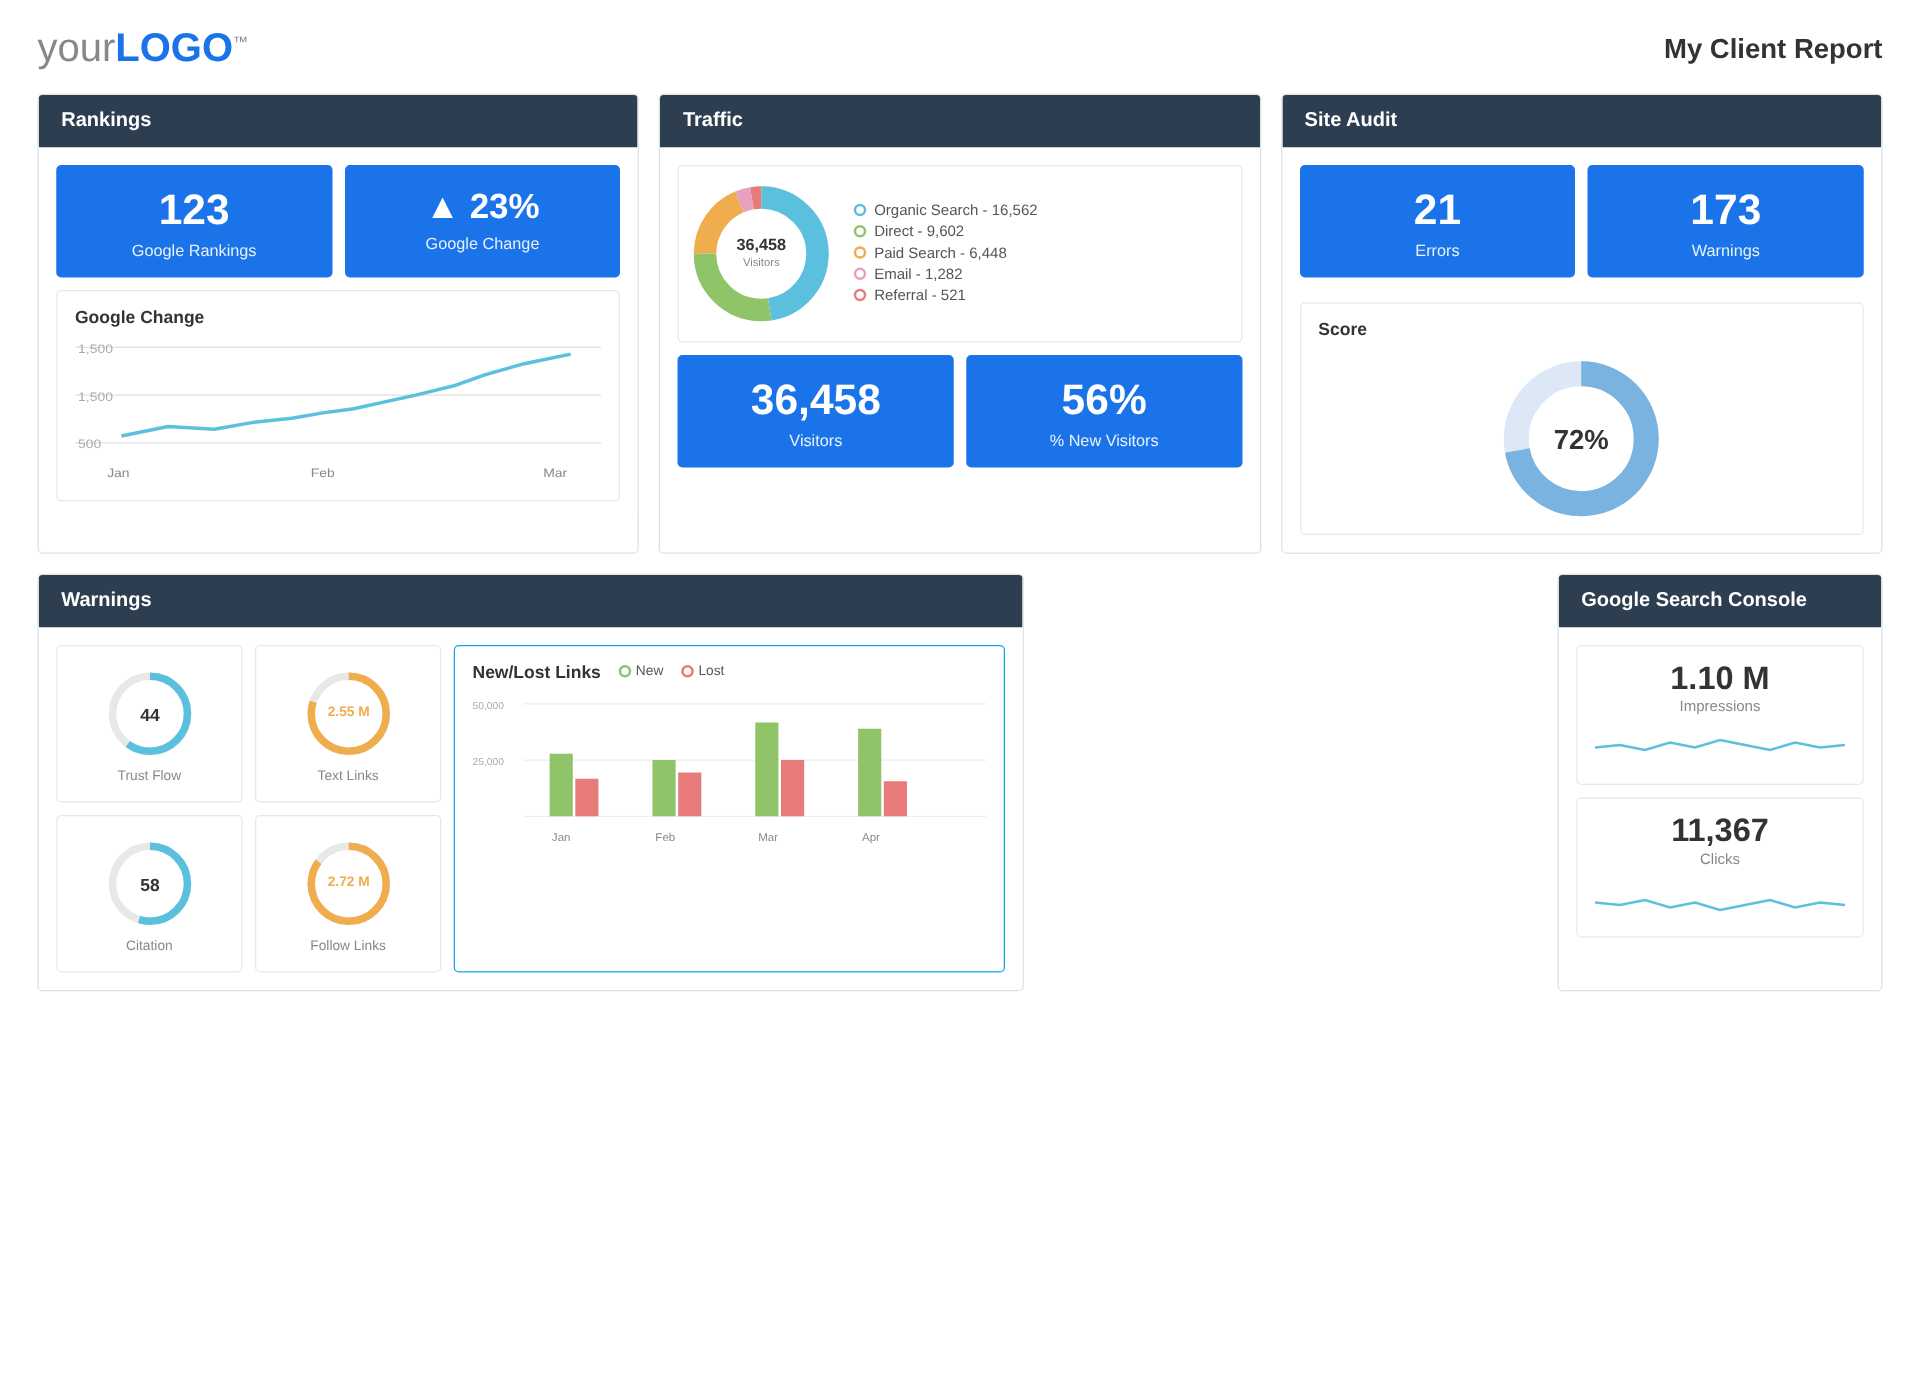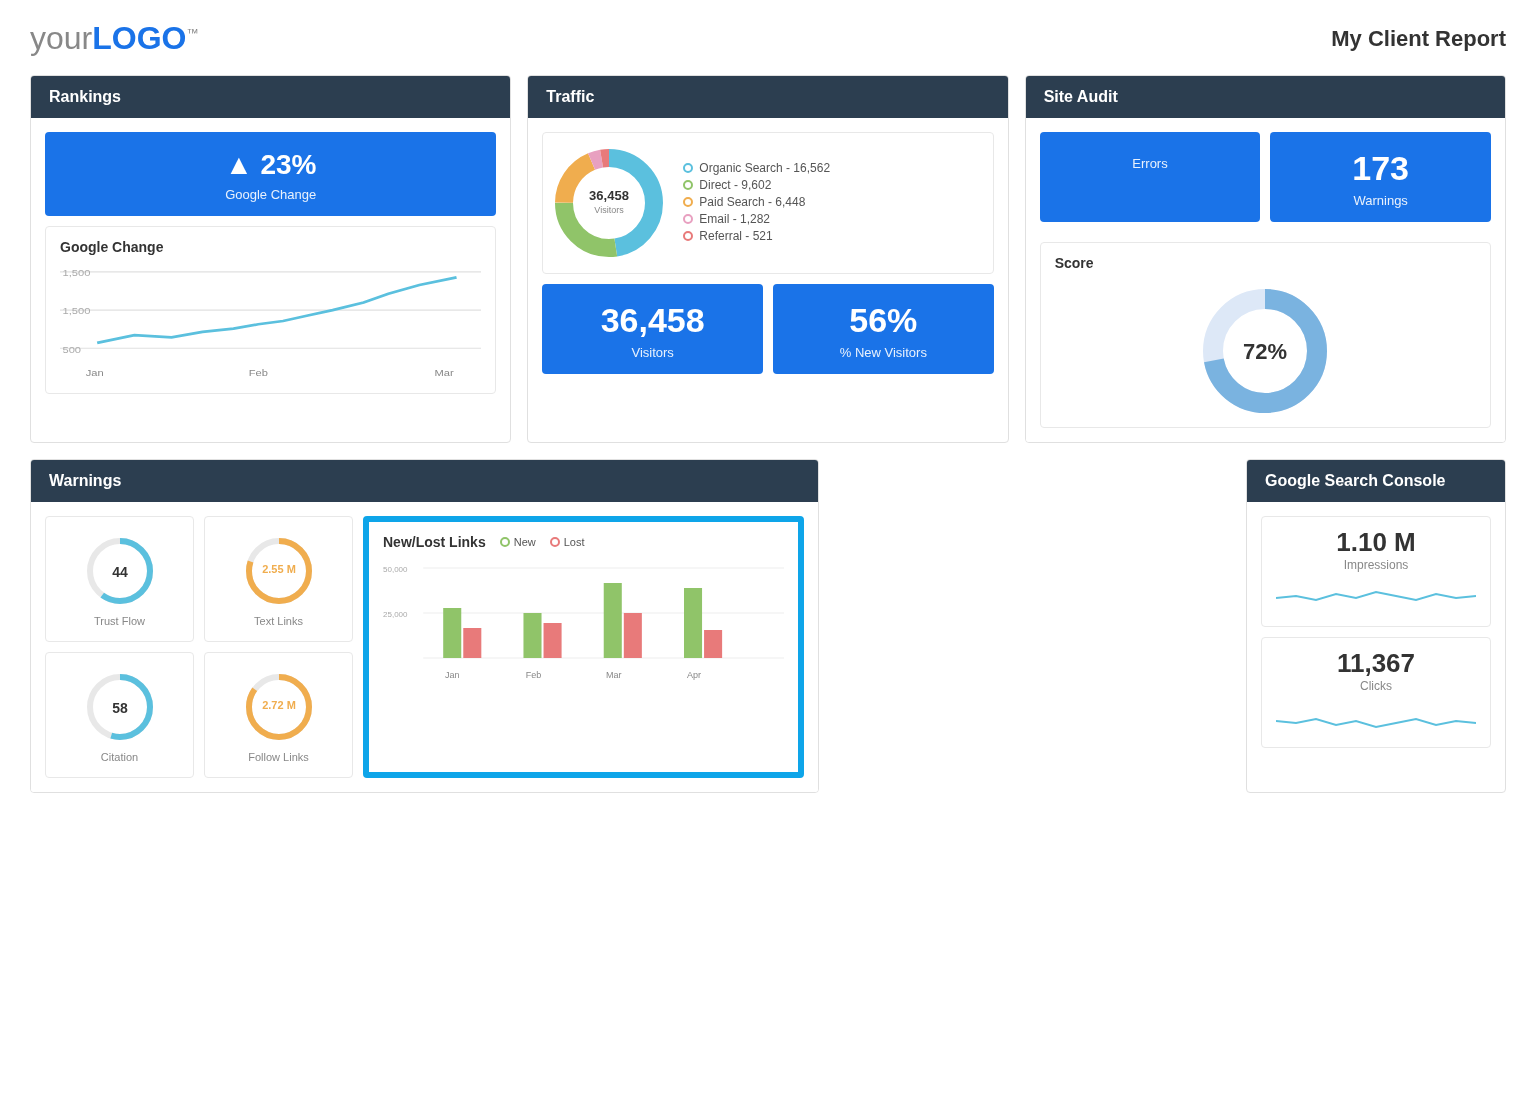--- a/index.html
+++ b/index.html
@@ -189,21 +189,21 @@
       text-align: center;
     }
     .ring-svg {
       width: 80px;
       height: 80px;
     }
 
     
     .bar-chart-box {
       flex: 1;
-      border: 6px solid #0ea5e9;
+      border: 1px solid #0ea5e9;
       border-radius: 4px;
       padding: 12px 14px 8px;
     }
     .bar-chart-title-row {
       display: flex;
       align-items: center;
       gap: 14px;
       margin-bottom: 8px;
     }
     .bar-chart-title {
@@ -287,20 +287,24 @@
   </div>
   <div class="report-title">My Client Report</div>
 </div>
 
 <div class="top-grid">
 
   <div class="section-card">
     <div class="section-header">Rankings</div>
     <div class="section-body">
       <div class="stat-tile-row">
+        <div class="stat-tile">
+          <span class="stat-value">123</span>
+          <span class="stat-label">Google Rankings</span>
+        </div>
         <div class="stat-tile">
           <span class="stat-value stat-change">▲ 23%</span>
           <span class="stat-label">Google Change</span>
         </div>
       </div>
       <div class="chart-box">
         <div class="chart-box-title">Google Change</div>
         <svg class="line-chart-svg" viewBox="0 0 340 110" preserveAspectRatio="none">
 
           <line x1="0" y1="10" x2="340" y2="10" stroke="#e0e0e0" stroke-width="1"></line>
@@ -375,20 +379,21 @@
         </div>
       </div>
     </div>
   </div>
 
   <div class="section-card">
     <div class="section-header">Site Audit</div>
     <div class="section-body site-audit-body">
       <div class="stat-tile-row">
         <div class="stat-tile">
+          <span class="stat-value">21</span>
           <span class="stat-label">Errors</span>
         </div>
         <div class="stat-tile">
           <span class="stat-value">173</span>
           <span class="stat-label">Warnings</span>
         </div>
       </div>
       <div class="chart-box score-donut-wrap">
         <div class="score-title">Score</div>
         <div class="score-donut-center">

